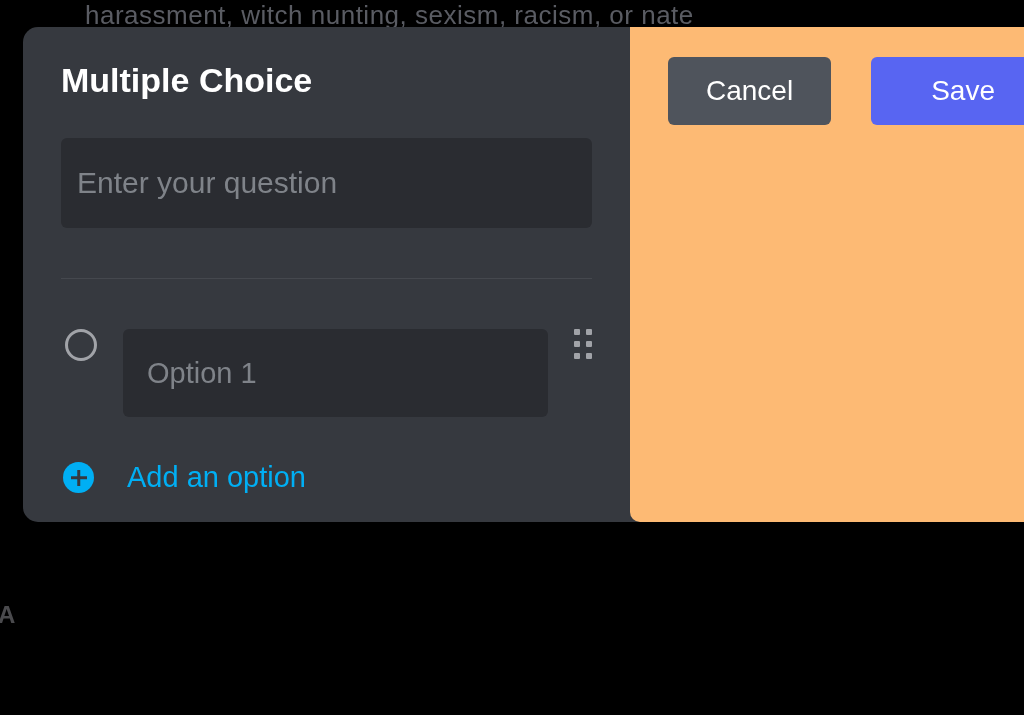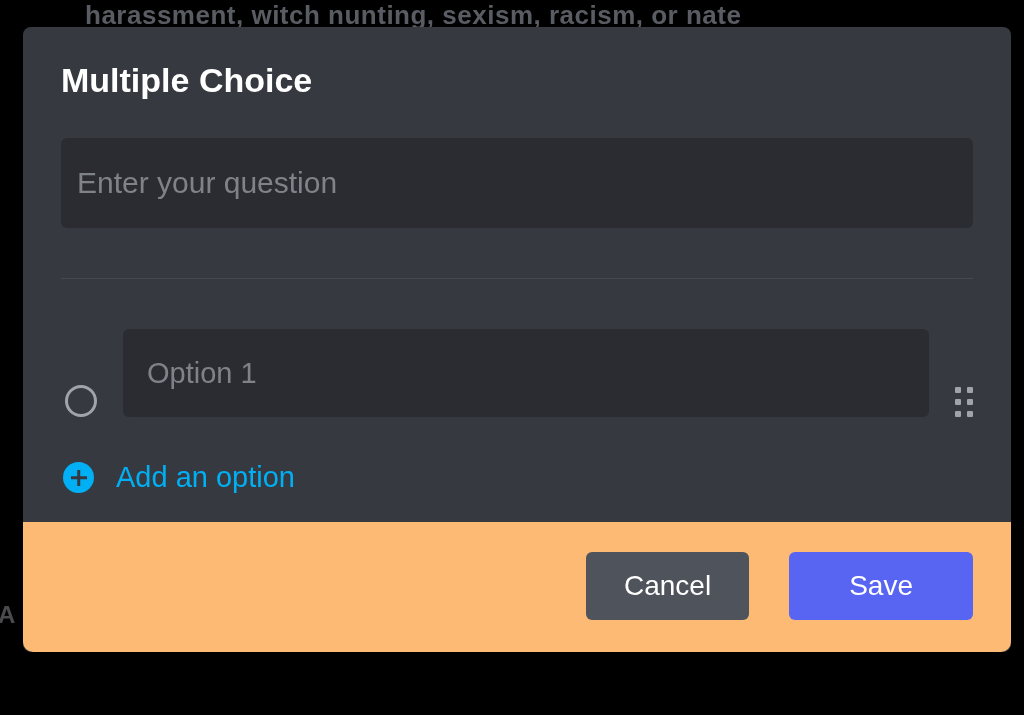--- a/index.html
+++ b/index.html
@@ -16,21 +16,21 @@
       overflow: hidden;
       position: relative;
     }
     
     .backdrop-text {
       position: absolute;
       top: 0;
       left: 85px;
       color: #5a5c63;
       font-size: 26px;
-      font-weight: 700;
+      font-weight: 400;
       letter-spacing: 0.5px;
       white-space: nowrap;
     }
     
     .backdrop-mention {
       position: absolute;
       top: 480px;
       left: 515px;
       color: #3a3a3d;
       font-size: 24px;
@@ -45,23 +45,23 @@
       font-size: 24px;
       font-weight: 700;
     }
     
     .modal {
       position: absolute;
       top: 27px;
       left: 23px;
       right: 13px;
       background: #36393f;
-      border-radius: 8px;
-      display: flex;
-      flex-direction: column;
+      border-radius: 15px;
+      display: flex;
+      flex-direction: row;
     }
     
     .modal-body {
       padding: 34px 38px 28px 38px;
     }
     
     .modal-title {
       color: #fff;
       font-size: 34px;
       font-weight: 700;
@@ -87,21 +87,21 @@
     
     .divider {
       height: 1px;
       background: #45484e;
       margin-top: 50px;
       margin-bottom: 50px;
     }
     
     .option-row {
       display: flex;
-      align-items: flex-end;
+      align-items: flex-start;
       gap: 26px;
       margin-bottom: 44px;
     }
     
     .radio-circle {
       width: 32px;
       height: 32px;
       border: 3.5px solid #a1a3a8;
       border-radius: 50%;
       flex-shrink: 0;
@@ -137,21 +137,21 @@
     .drag-dot {
       width: 6px;
       height: 6px;
       background: #a1a3a8;
       border-radius: 1px;
     }
     
     .add-option {
       display: flex;
       align-items: center;
-      gap: 22px;
+      gap: 33px;
       cursor: pointer;
       margin-left: 2px;
     }
     
     .add-icon {
       width: 31px;
       height: 31px;
       background: #00aff4;
       border-radius: 50%;
       position: relative;

